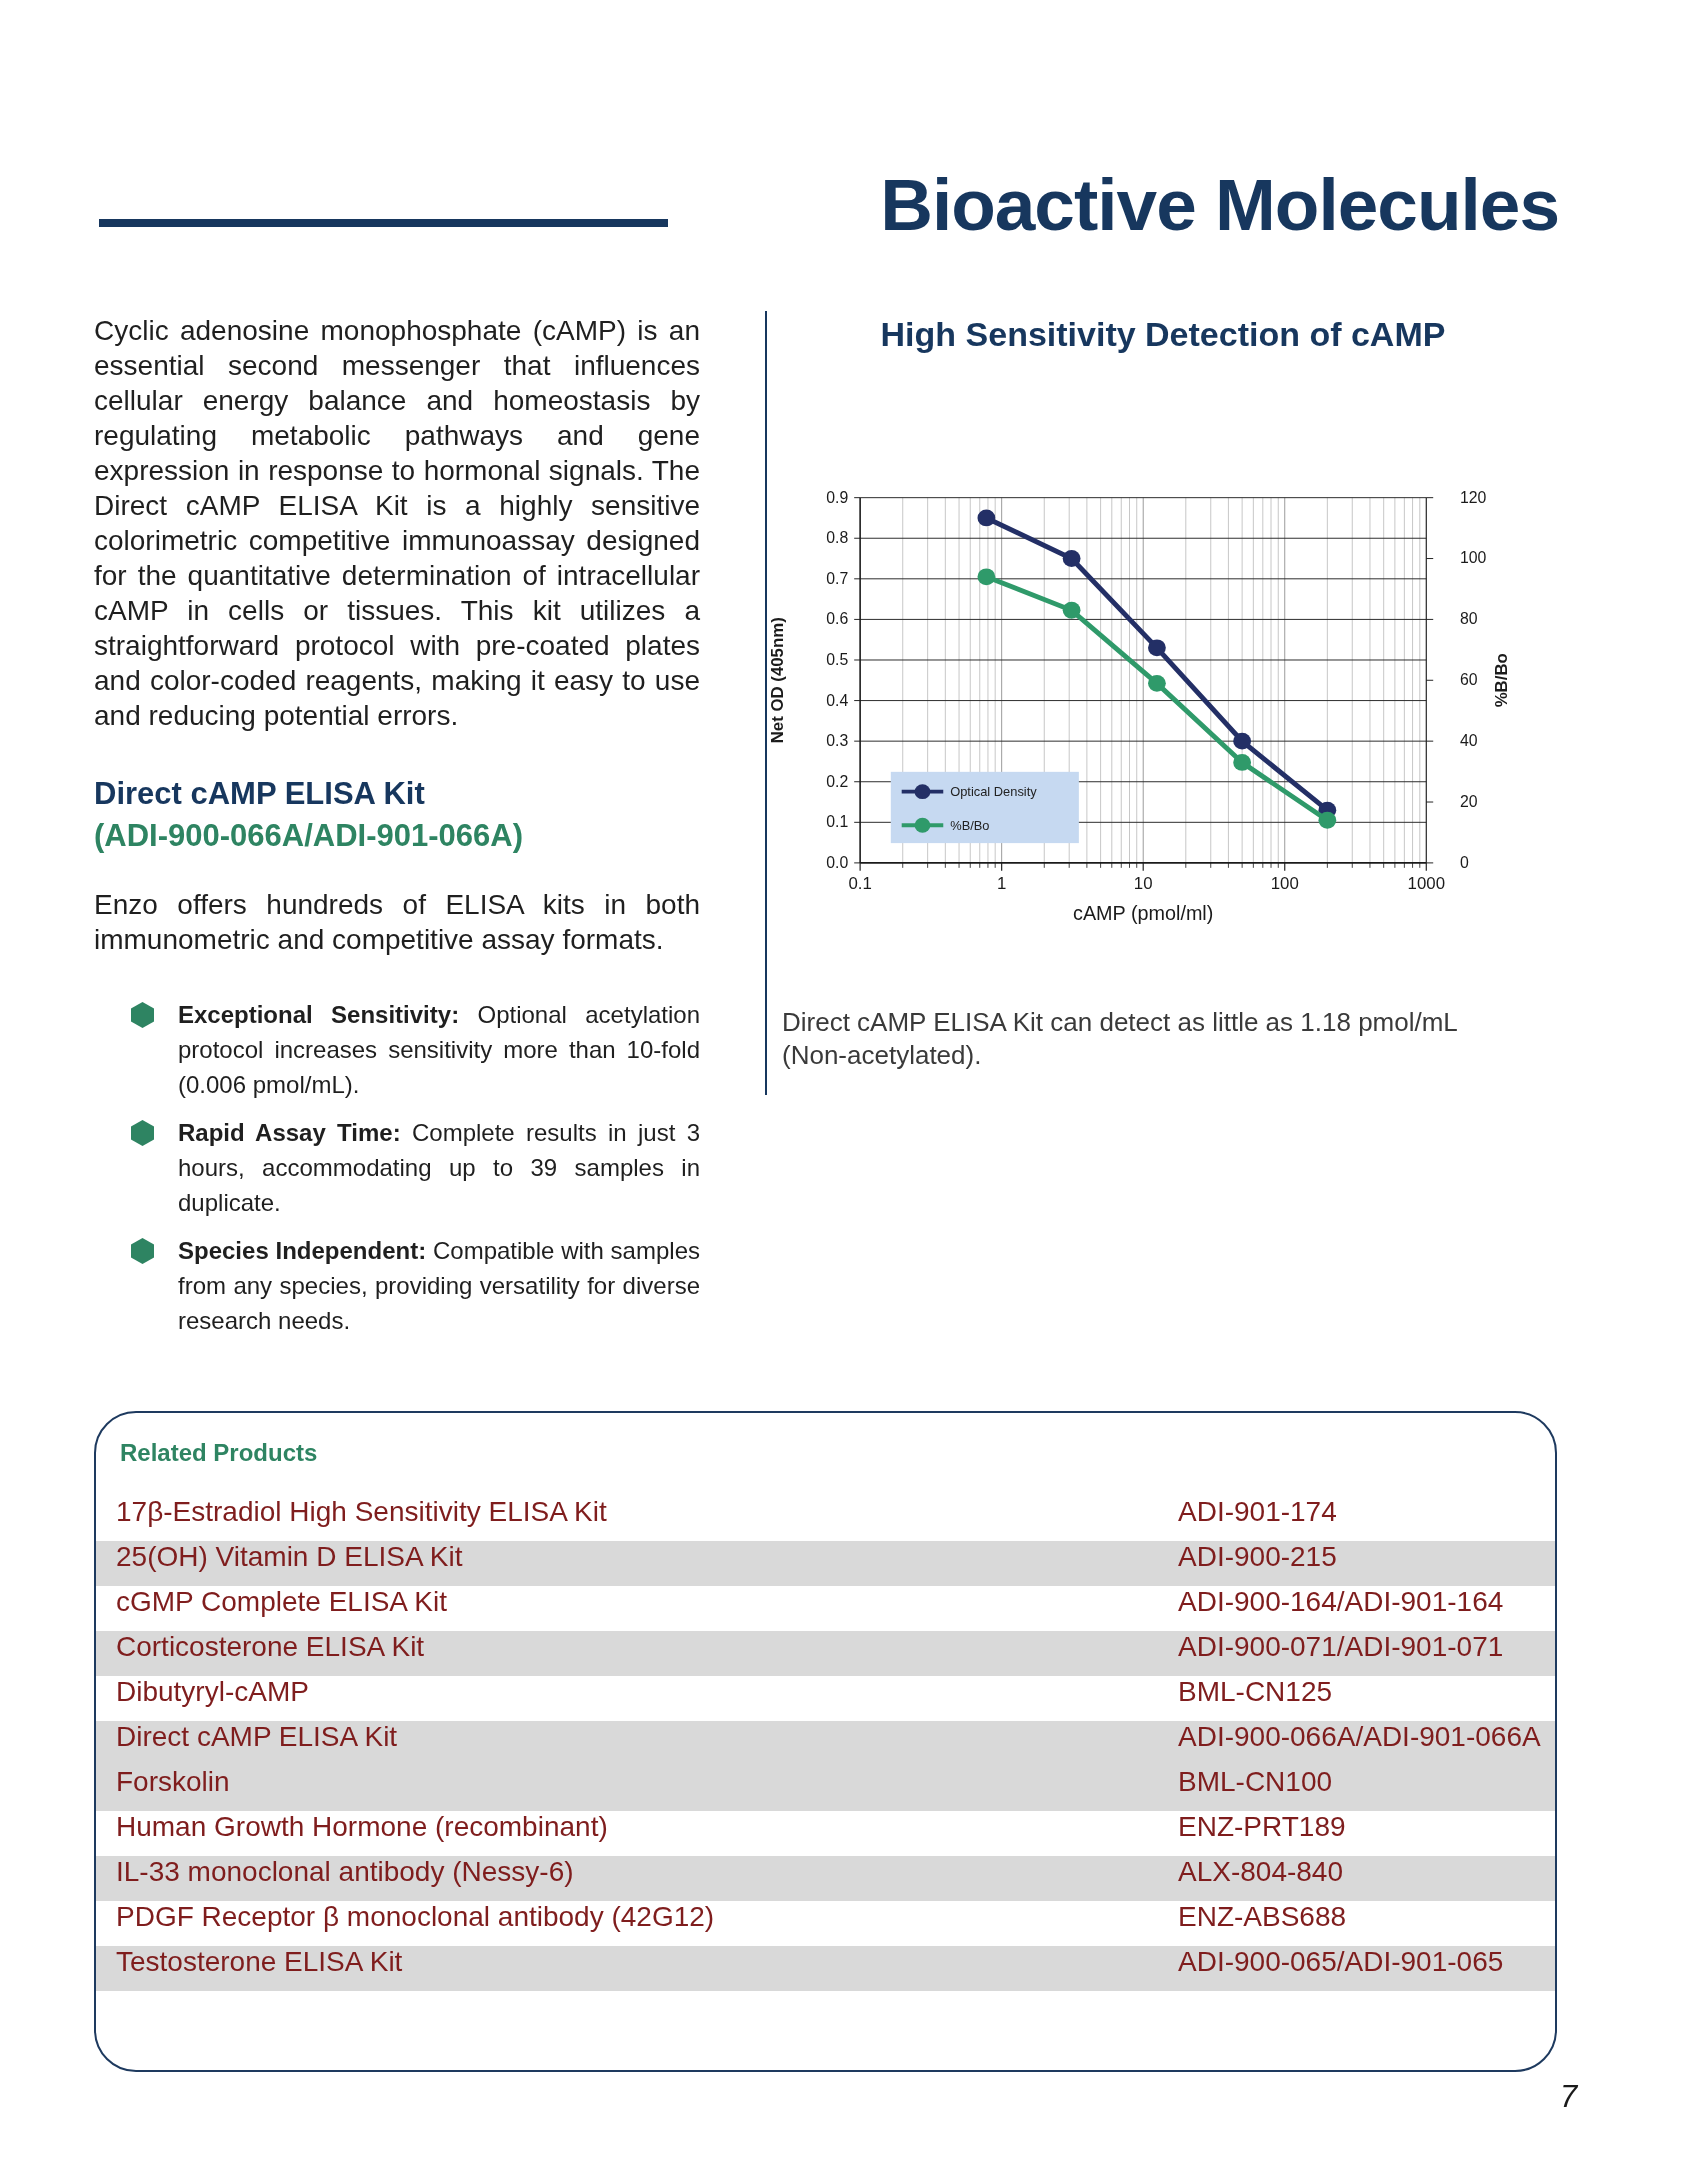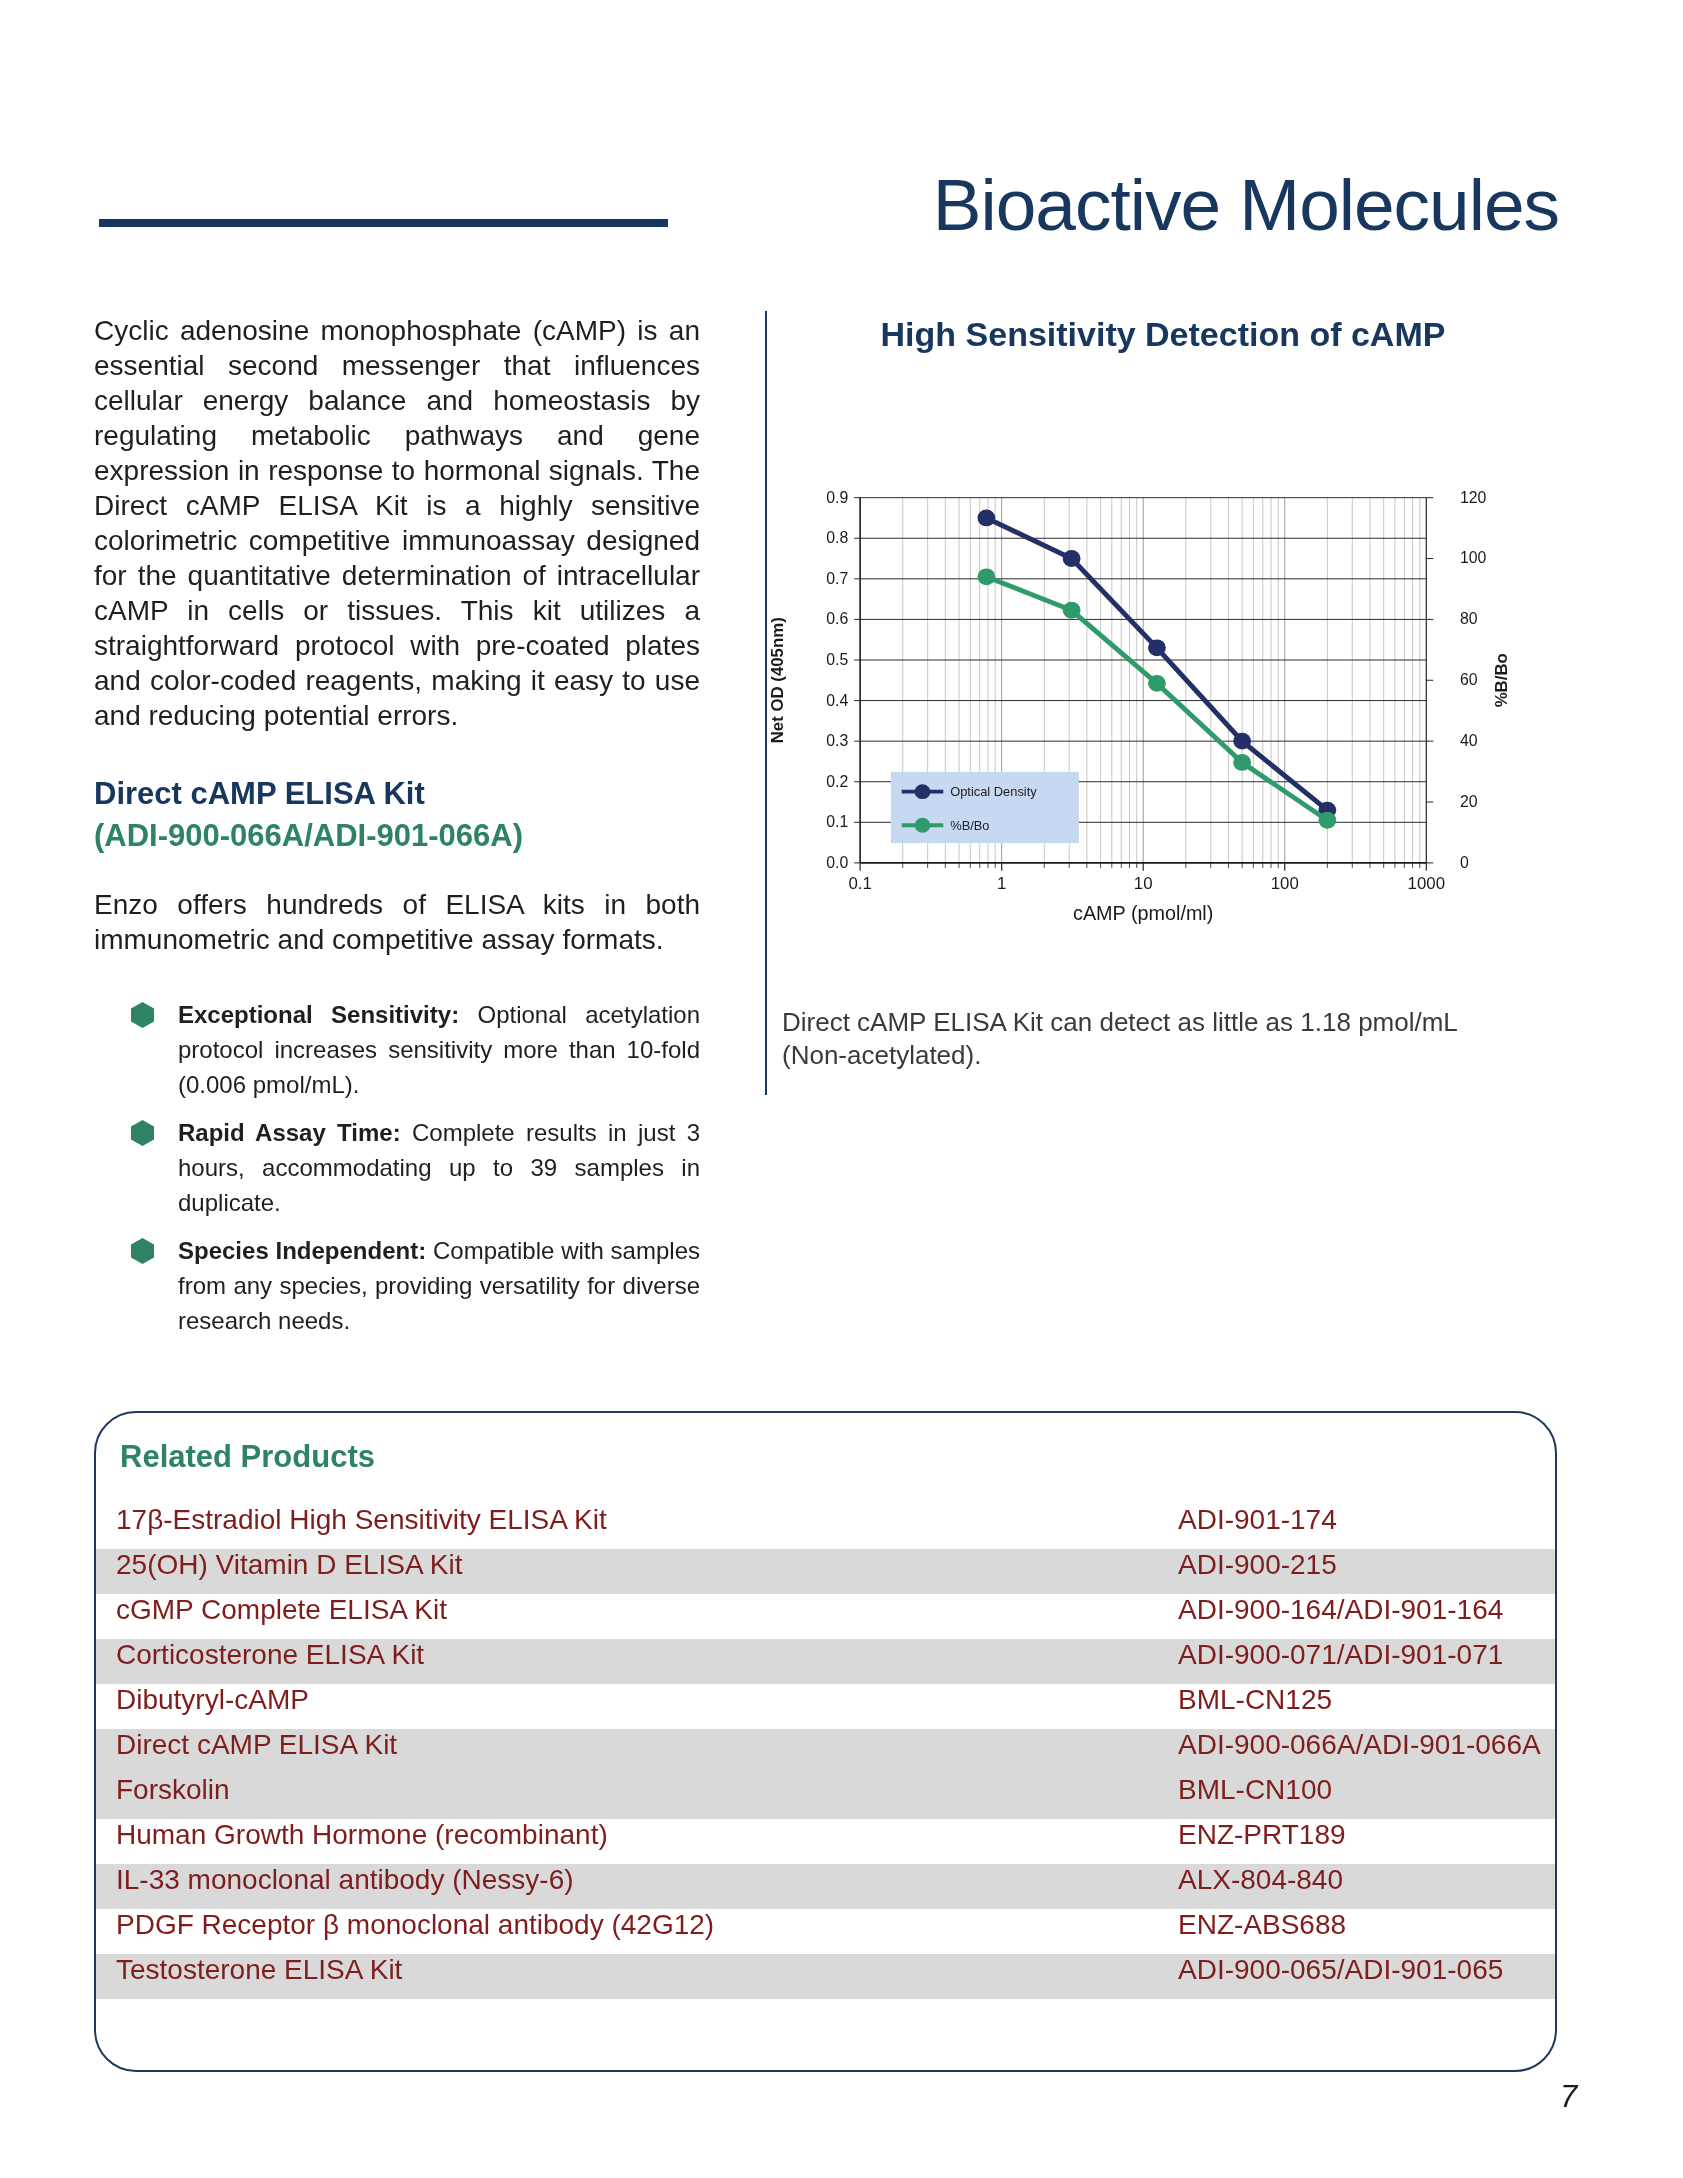--- a/index.html
+++ b/index.html
@@ -3,21 +3,21 @@
 <meta charset="utf-8">
 <style>
   :root{
     --navy:#17375e; --green:#2e8462; --chart-navy:#232f66; --chart-green:#2f9a6a;
     --legend-bg:#c6d9f1; --row-gray:#d9d9d9; --ink:#1f1f1f;
   }
   html,body{margin:0;padding:0;}
   body{width:1683px;height:2178px;position:relative;background:#ffffff;
        font-family:"Liberation Sans", sans-serif;color:var(--ink);}
   .top-rule{position:absolute;left:99px;top:219px;width:569px;height:8px;background:var(--navy);}
-  .title{position:absolute;top:163px;right:124px;margin:0;font-size:73px;font-weight:normal;
+  .title{position:absolute;top:163px;right:124px;margin:0;font-size:73px;font-weight:bold;
          color:var(--navy);letter-spacing:-1px;white-space:nowrap;}
   .col-divider{position:absolute;left:765px;top:311px;width:2px;height:784px;background:var(--navy);}
 
   
   .leftcol{position:absolute;left:94px;top:313px;width:606px;}
   .intro{margin:0;font-size:28px;line-height:35px;text-align:justify;}
   .prod-head{margin:42px 0 0 0;font-size:31px;line-height:38px;font-weight:bold;color:var(--navy);}
   .prod-code{margin:4px 0 0 0;font-size:31px;line-height:38px;font-weight:bold;color:var(--green);}
   .enzo{margin:32px 0 0 0;font-size:28px;line-height:35px;text-align:justify;}
   .bullets{list-style:none;margin:40px 0 0 0;padding:0;}
@@ -30,21 +30,21 @@
   
   .chart-head{position:absolute;left:782px;top:315px;width:762px;margin:0;text-align:center;
               font-size:34px;font-weight:bold;color:var(--navy);}
   #camp-chart{position:absolute;left:767px;top:465px;width:792px;height:485px;}
   .caption{position:absolute;left:782px;top:1006px;width:683px;margin:0;
            font-size:26px;line-height:33px;color:#3a3a3a;}
 
   
   .panel{position:absolute;left:94px;top:1411px;width:1463px;height:661px;box-sizing:border-box;
          border:2px solid #1e3a5f;border-radius:42px;overflow:hidden;background:#fff;}
-  .panel-head{margin:26px 0 0 24px;font-size:31px;font-weight:bold;color:var(--green);}
+  .panel-head{margin:26px 0 0 24px;font-size:24px;font-weight:bold;color:var(--green);}
   .rows{margin-top:29px;}
   .row{position:relative;height:45px;display:flex;align-items:flex-start;font-size:28px;color:#7f1d1d;}
   .row.alt{background:var(--row-gray);}
   .row .name{margin-left:20px;white-space:nowrap;}
   .row .code{position:absolute;left:1082px;white-space:nowrap;}
 
   .pageno{position:absolute;left:1560px;top:2079px;font-size:31px;font-style:italic;color:#1a1a1a;}
 </style>
 </head>
 <body>

